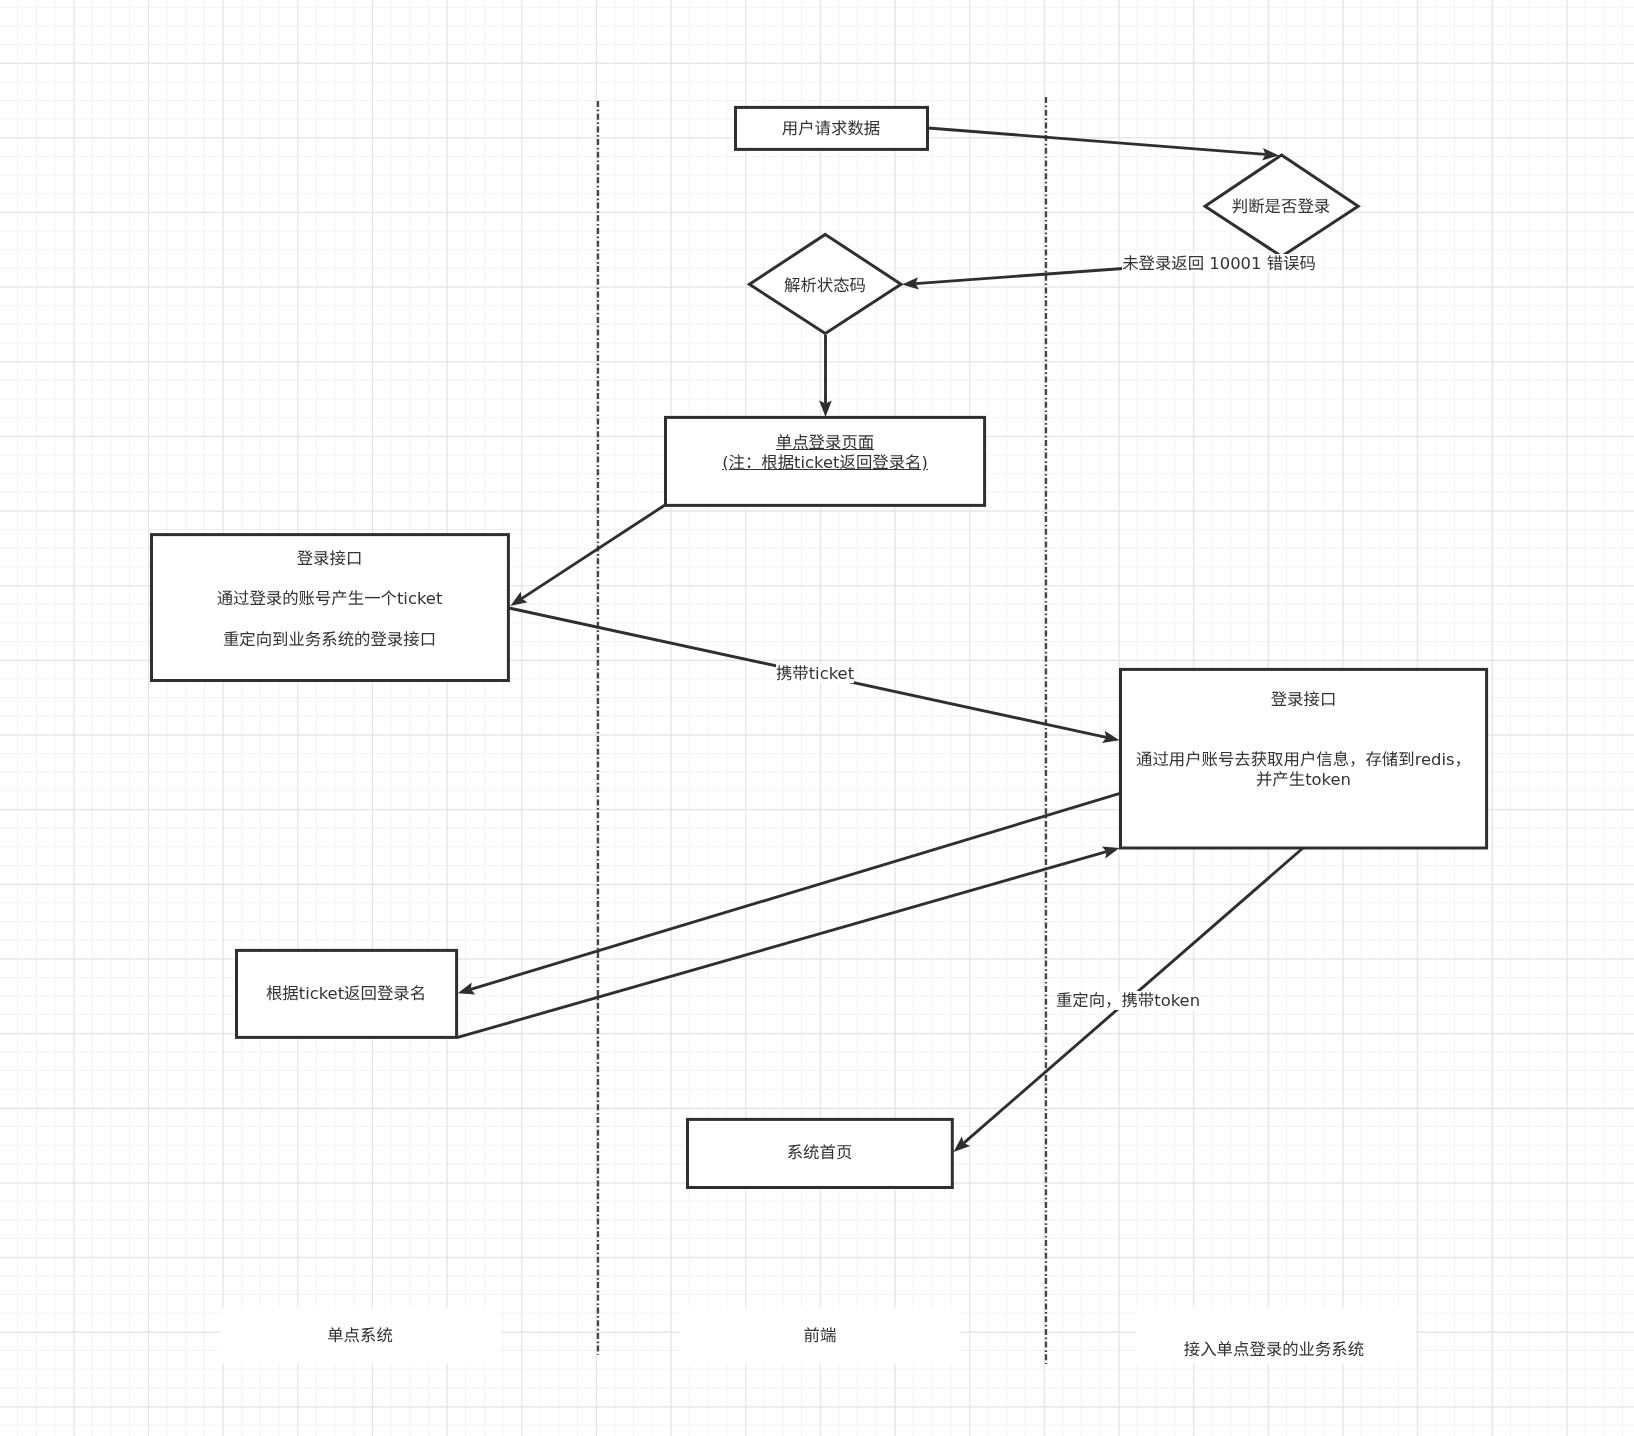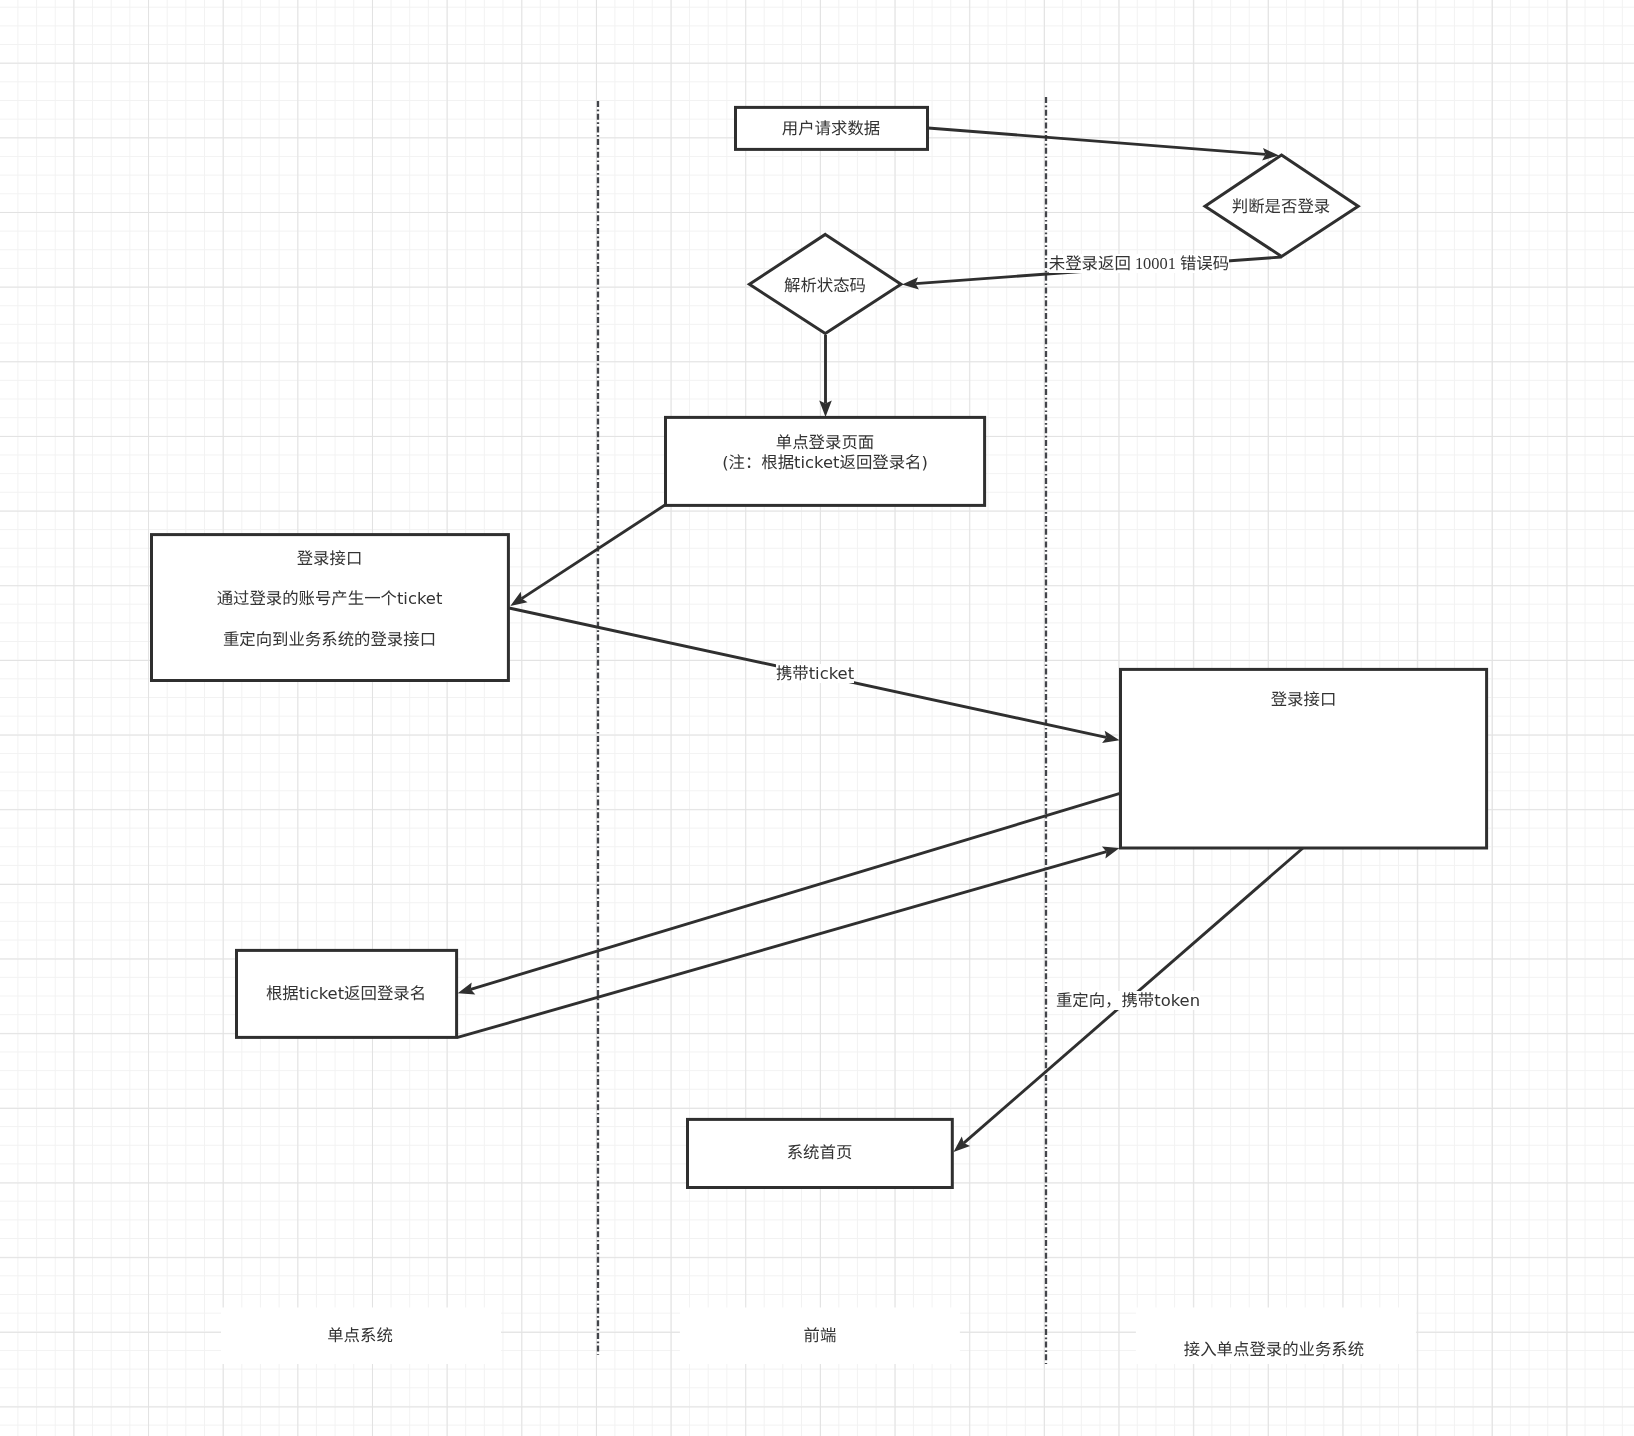--- a/index.html
+++ b/index.html
@@ -100,44 +100,45 @@
   </svg>
 
   <div>
 
     <div class="nodetext" style="left:734px;top:119px;width:194px;">用户请求数据</div>
 
     <div class="nodetext" style="left:1205px;top:197px;width:152px;">判断是否登录</div>
 
     <div class="nodetext" style="left:749px;top:276px;width:152px;">解析状态码</div>
 
-    <div class="nodetext" style="left:665px;top:432.5px;width:320px;">
+    <div class="nodetext" style="left:665px;top:432.5px;width:320px;text-decoration:underline;">
       <div>单点登录页面</div>
       <div>(注：根据ticket返回登录名)</div>
     </div>
 
     <div class="nodetext" style="left:150px;top:549px;width:359px;">
       <div>登录接口</div>
       <div class="blank">&nbsp;</div>
       <div>通过登录的账号产生一个ticket</div>
       <div class="blank">&nbsp;</div>
       <div>重定向到业务系统的登录接口</div>
     </div>
 
     <div class="nodetext" style="left:1133px;top:689.5px;width:341px;">
       <div>登录接口</div>
       <div class="blank">&nbsp;</div>
       <div class="blank">&nbsp;</div>
+      <div>通过用户账号去获取用户信息，存储到redis，并产生token</div>
     </div>
 
     <div class="nodetext" style="left:235px;top:984px;width:222px;">根据ticket返回登录名</div>
 
     <div class="nodetext" style="left:686px;top:1143px;width:267px;">系统首页</div>
 
-    <div class="edgelabel" style="left:1039px;top:254px;width:200px;font-family:Liberation Serif, serif;"><span>未登录返回 10001 错误码</span></div>
+    <div class="edgelabel" style="left:1119px;top:254px;width:200px;"><span>未登录返回 10001 错误码</span></div>
 
     <div class="edgelabel" style="left:715px;top:664px;width:200px;"><span>携带ticket</span></div>
 
     <div class="edgelabel" style="left:1028px;top:991px;width:200px;"><span>重定向，携带token</span></div>
 
     <div class="lanelabel" style="left:260px;top:1326px;width:200px;">单点系统</div>
 
     <div class="lanelabel" style="left:720px;top:1326px;width:200px;">前端</div>
 
     <div class="lanelabel" style="left:1174px;top:1326px;width:200px;margin-top:14px;">接入单点登录的业务系统</div>

